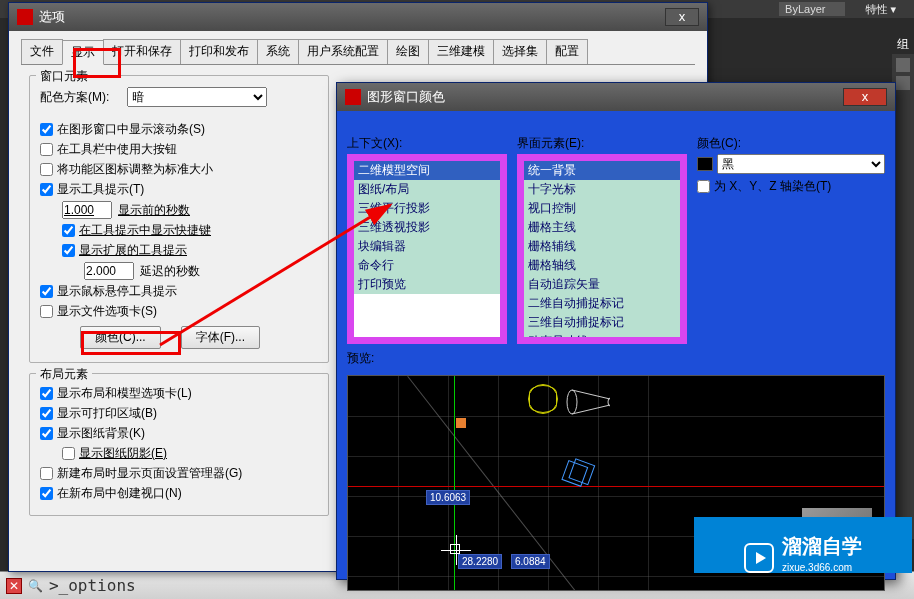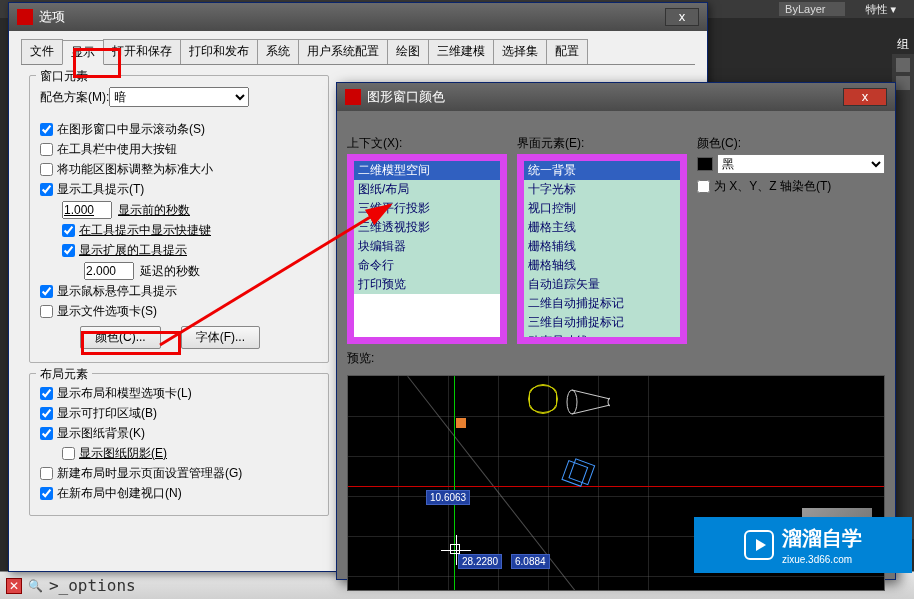--- a/index.html
+++ b/index.html
@@ -76,21 +76,21 @@
   select.combo { width:140px; height:20px; font-size:12px;}
   input.numbox { width:50px; height:18px; font-size:12px; margin-right:6px;}
   .btn { background:linear-gradient(#f8f8f8,#e0e0e0); border:1px solid #888; border-radius:2px; padding:2px 14px; font-size:12px;}
   .red-rect { position:absolute; border:3px solid #e00; pointer-events:none; z-index:20;}
   .arrow-line { position:absolute; z-index:19; pointer-events:none;}
   
   .dlg2 {
     position: absolute;
     left: 336px; top: 82px;
     width: 560px; height: 498px;
-    background: #737373;
+    background: #1d4ed8;
     border: 1px solid #0a246a;
     box-shadow: 4px 4px 12px rgba(0,0,0,0.6);
     z-index: 10;
   }
   .dlg2 .body { padding: 24px 10px; }
   .dlg2 .cols { display:flex; gap:10px;}
   .dlg2 .col1 { width:160px;}
   .dlg2 .col2 { width:170px;}
   .dlg2 .col3 { flex:1;}
   .listlabel { font-size:12px; margin-bottom:2px;}
@@ -122,21 +122,21 @@
   .preview .cursor { position:absolute; left:102px; top:168px; width:10px; height:10px; border:1px solid #fff;}
   .preview .cursor::before,.preview .cursor::after{content:'';position:absolute;background:#fff;}
   .preview .cursor::before{left:5px;top:-10px;width:1px;height:30px;}
   .preview .cursor::after{top:5px;left:-10px;height:1px;width:30px;}
   .preview .sphere { position:absolute; left:180px; top:8px; width:30px; height:30px; border:1px solid #cc0; border-radius:50%;}
   .preview .sphere::before{content:'';position:absolute;inset:0;border:1px solid #cc0;border-radius:50%/30%;}
   .preview .cone { position:absolute; left:218px; top:8px; width:44px; height:36px;}
   .preview .cube { position:absolute; right:12px; bottom:18px; width:70px; height:64px; background:linear-gradient(135deg,#999,#666);}
   .preview .marker { position:absolute; left:108px; top:42px; width:10px; height:10px; background:#e88030;}
   .dlg2 .bottombtns { position:absolute; bottom:8px; right:12px; display:flex; gap:8px;}
-  .watermark { position:absolute; right:2px; bottom:26px; width:218px; height:56px; background:#0083d6; color:#fff; display:flex; align-items:center; justify-content:center; font-size:20px; font-weight:bold; z-index:30;}
+  .watermark { position:absolute; right:2px; bottom:26px; width:218px; height:56px; background:#0083d6; color:#fff; display:flex; align-items:flex-end; justify-content:center; font-size:20px; font-weight:bold; z-index:30;}
   .watermark .wmicon { width:30px; height:30px; border:2px solid #fff; border-radius:6px; margin-right:8px; display:flex; align-items:center; justify-content:center;}
   .watermark .wmicon::before{content:'';width:0;height:0;border-left:10px solid #fff;border-top:6px solid transparent;border-bottom:6px solid transparent;margin-left:3px;}
   .watermark .sub { font-size:10px; font-weight:normal; display:block; margin-top:2px;}
 </style>
 </head>
 <body>
 
 <div class="cad-bg">
   <div class="cad-top">
     <span class="bylayer">ByLayer</span>
@@ -171,21 +171,21 @@
       <div class="tab">用户系统配置</div>
       <div class="tab">绘图</div>
       <div class="tab">三维建模</div>
       <div class="tab">选择集</div>
       <div class="tab">配置</div>
     </div>
     <div class="tabcontent">
       <div class="group">
         <div class="gtitle">窗口元素</div>
         <div class="row">
-          <span style="margin-right:0;">配色方案(M):</span>
+          <span style="margin-right:18px;">配色方案(M):</span>
           <select class="combo"><option>暗</option></select>
         </div>
         <div style="height:8px;"></div>
         <div class="row">
             <input type="checkbox" checked="" style="">
             <span>在图形窗口中显示滚动条(S)</span>
           </div>
         <div class="row">
             <input type="checkbox" style="">
             <span>在工具栏中使用大按钮</span>

